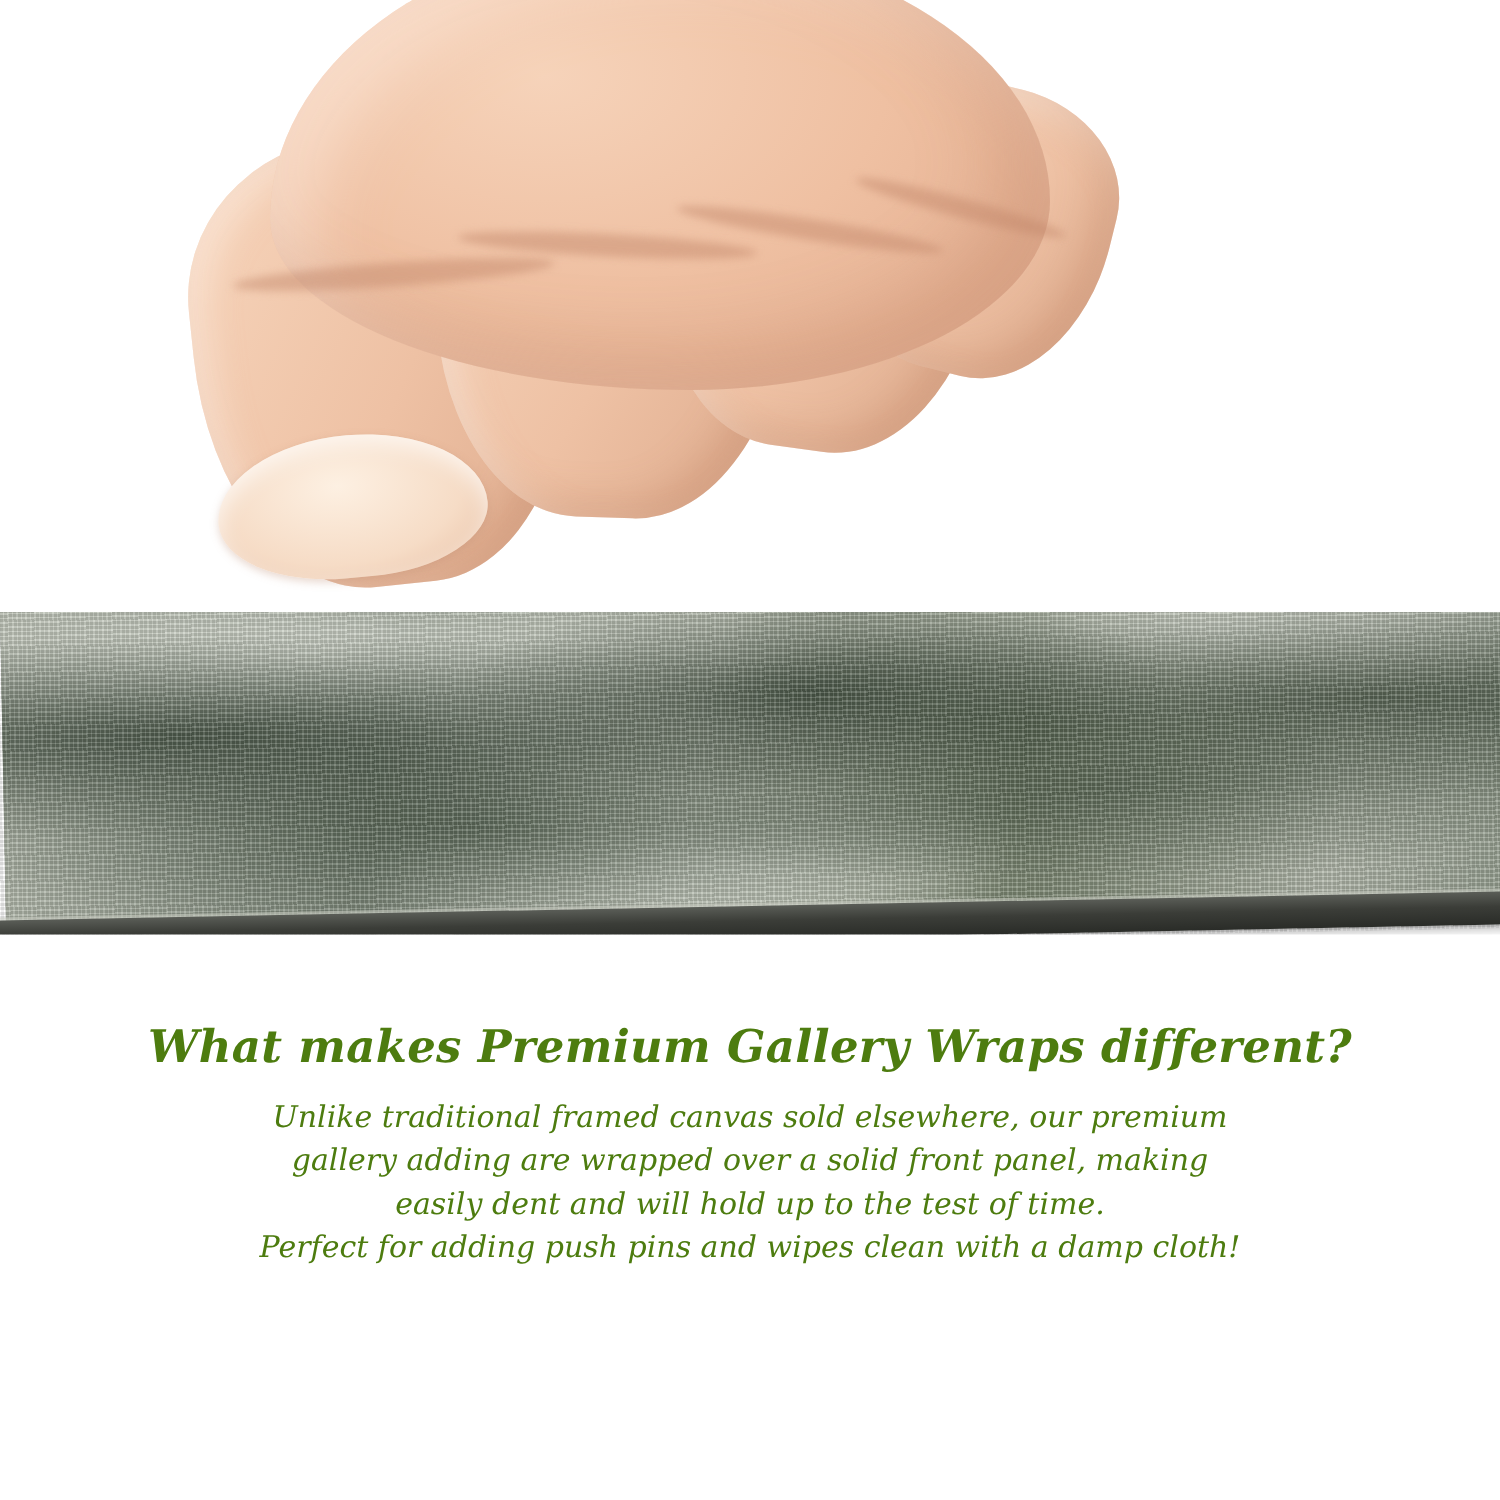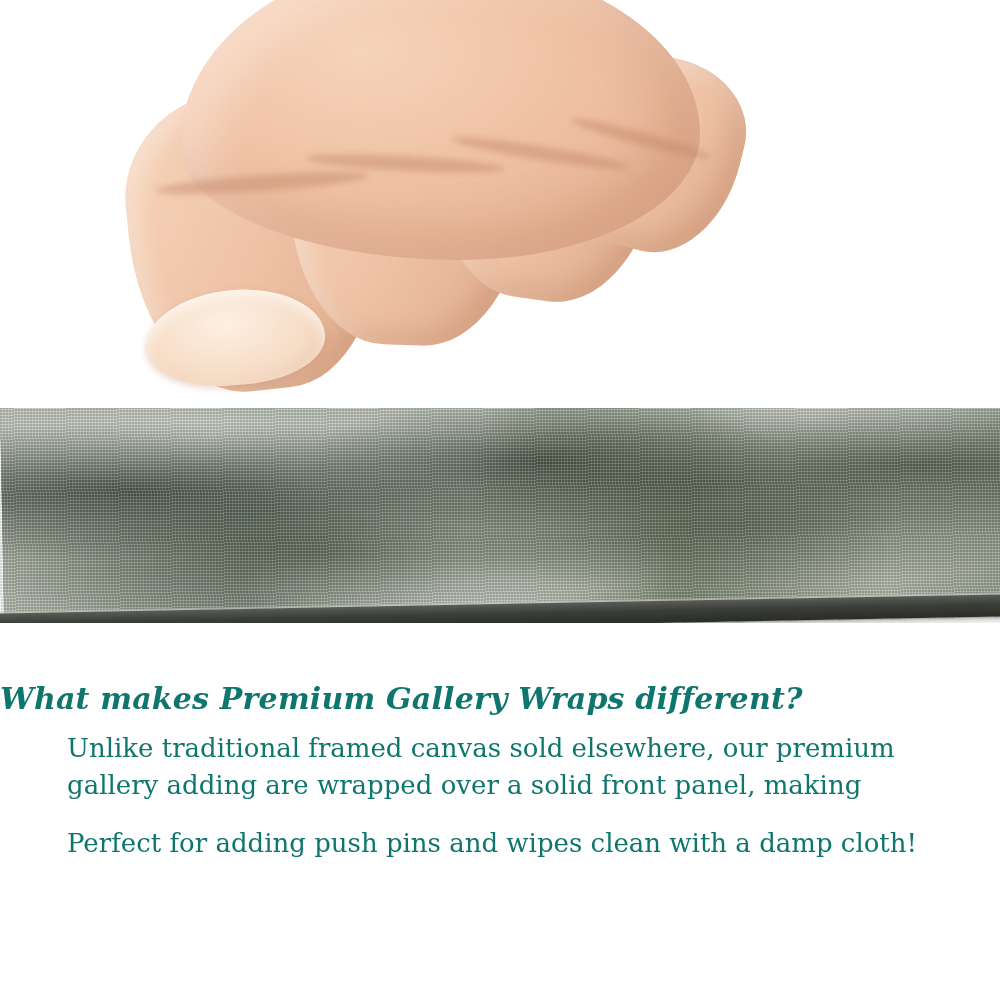--- a/index.html
+++ b/index.html
@@ -149,41 +149,42 @@
     background: rgba(215,218,208,0.55);
     transform: rotate(-1.1deg);
   }
 
   
   .caption {
     position: absolute;
     left: 0;
     top: 680px;
     width: 1000px;
-    text-align: left;
-    color: #0f766e;
+    text-align: center;
+    color: #4d7c0f;
     font-family: "DejaVu Serif", serif;
   }
   .caption-heading {
     font-size: 30px;
     font-style: italic;
     font-weight: 700;
     letter-spacing: 0.2px;
     margin: 0 0 12px 0;
     line-height: 1.25;
   }
   .caption-line {
-    font-size: 26px;
+    font-size: 20px;
+    font-style: italic;
     font-weight: 400;
     line-height: 1.45;
     margin: 0;
     padding: 0 67px;
   }
   .caption-line.last {
-    margin-top: 20px;
+    margin-top: 0;
   }
 </style>
 </head>
 <body>
 
 <div class="promo">
 
   <div class="photo">
 
     <div class="hand">
@@ -205,16 +206,17 @@
 
       <div class="edge-highlight"></div>
       <div class="canvas-edge"></div>
     </div>
   </div>
 
   <div class="caption">
     <p class="caption-heading">What makes Premium Gallery Wraps different?</p>
     <p class="caption-line">Unlike traditional framed canvas sold elsewhere, our premium</p>
     <p class="caption-line">gallery adding are wrapped over a solid front panel, making</p>
+    <p class="caption-line">easily dent and will hold up to the test of time.</p>
     <p class="caption-line last">Perfect for adding push pins and wipes clean with a damp cloth!</p>
   </div>
 
 </div>
 
 </body></html>

